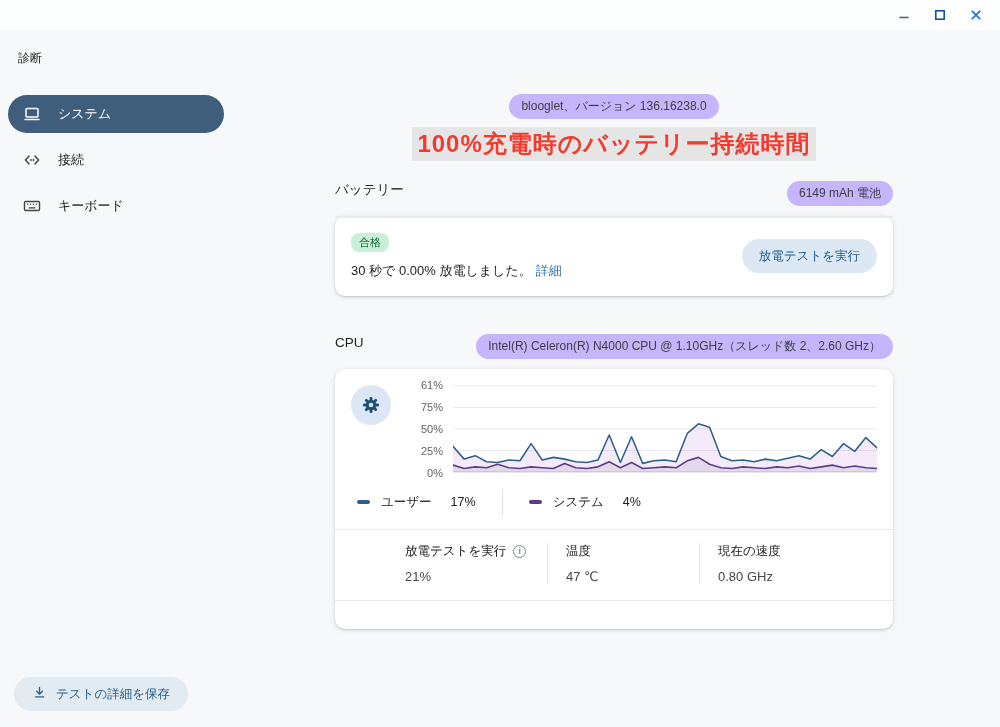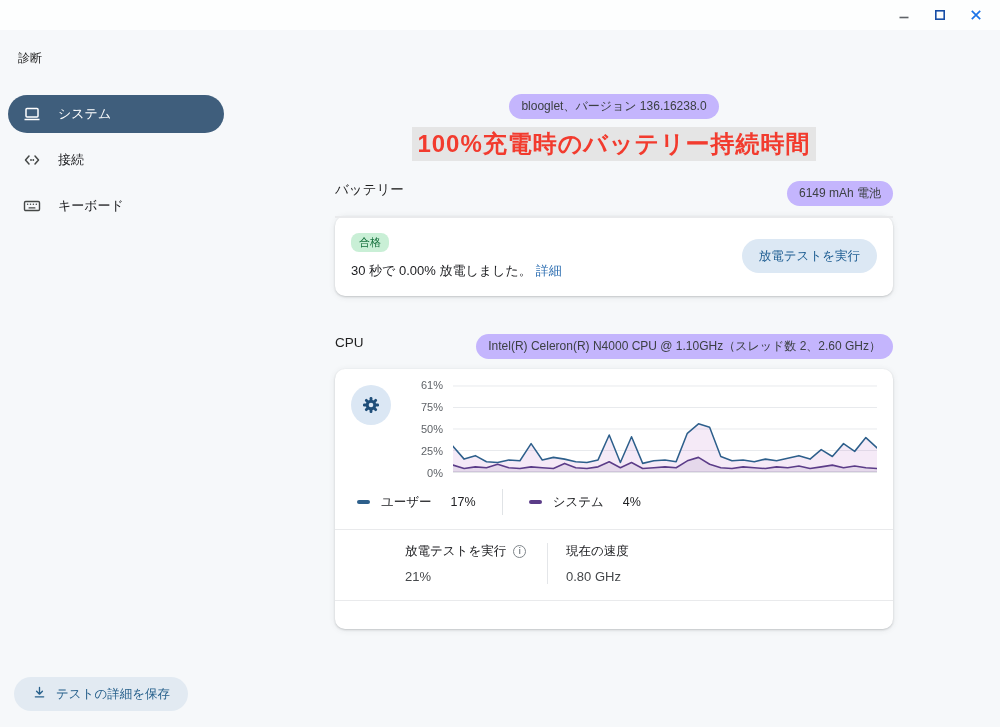--- a/index.html
+++ b/index.html
@@ -250,20 +250,26 @@
             <div class="hdiv"></div>
 
             <div class="stats-row">
               <div class="stat-col cw1">
                 <div class="stat-label">
                     <span>放電テストを実行</span>
                     <span class="info-icon"></span>
                   </div>
                 <div class="stat-value">21%</div>
               </div>
+              <div class="stat-col cw2">
+                <div class="stat-label">
+                    <span>温度</span>
+                  </div>
+                <div class="stat-value">47 ℃</div>
+              </div>
               <div class="stat-col cw3">
                 <div class="stat-label">
                     <span>現在の速度</span>
                   </div>
                 <div class="stat-value">0.80 GHz</div>
               </div>
             </div>
 
             <div class="hdiv"></div>
 

